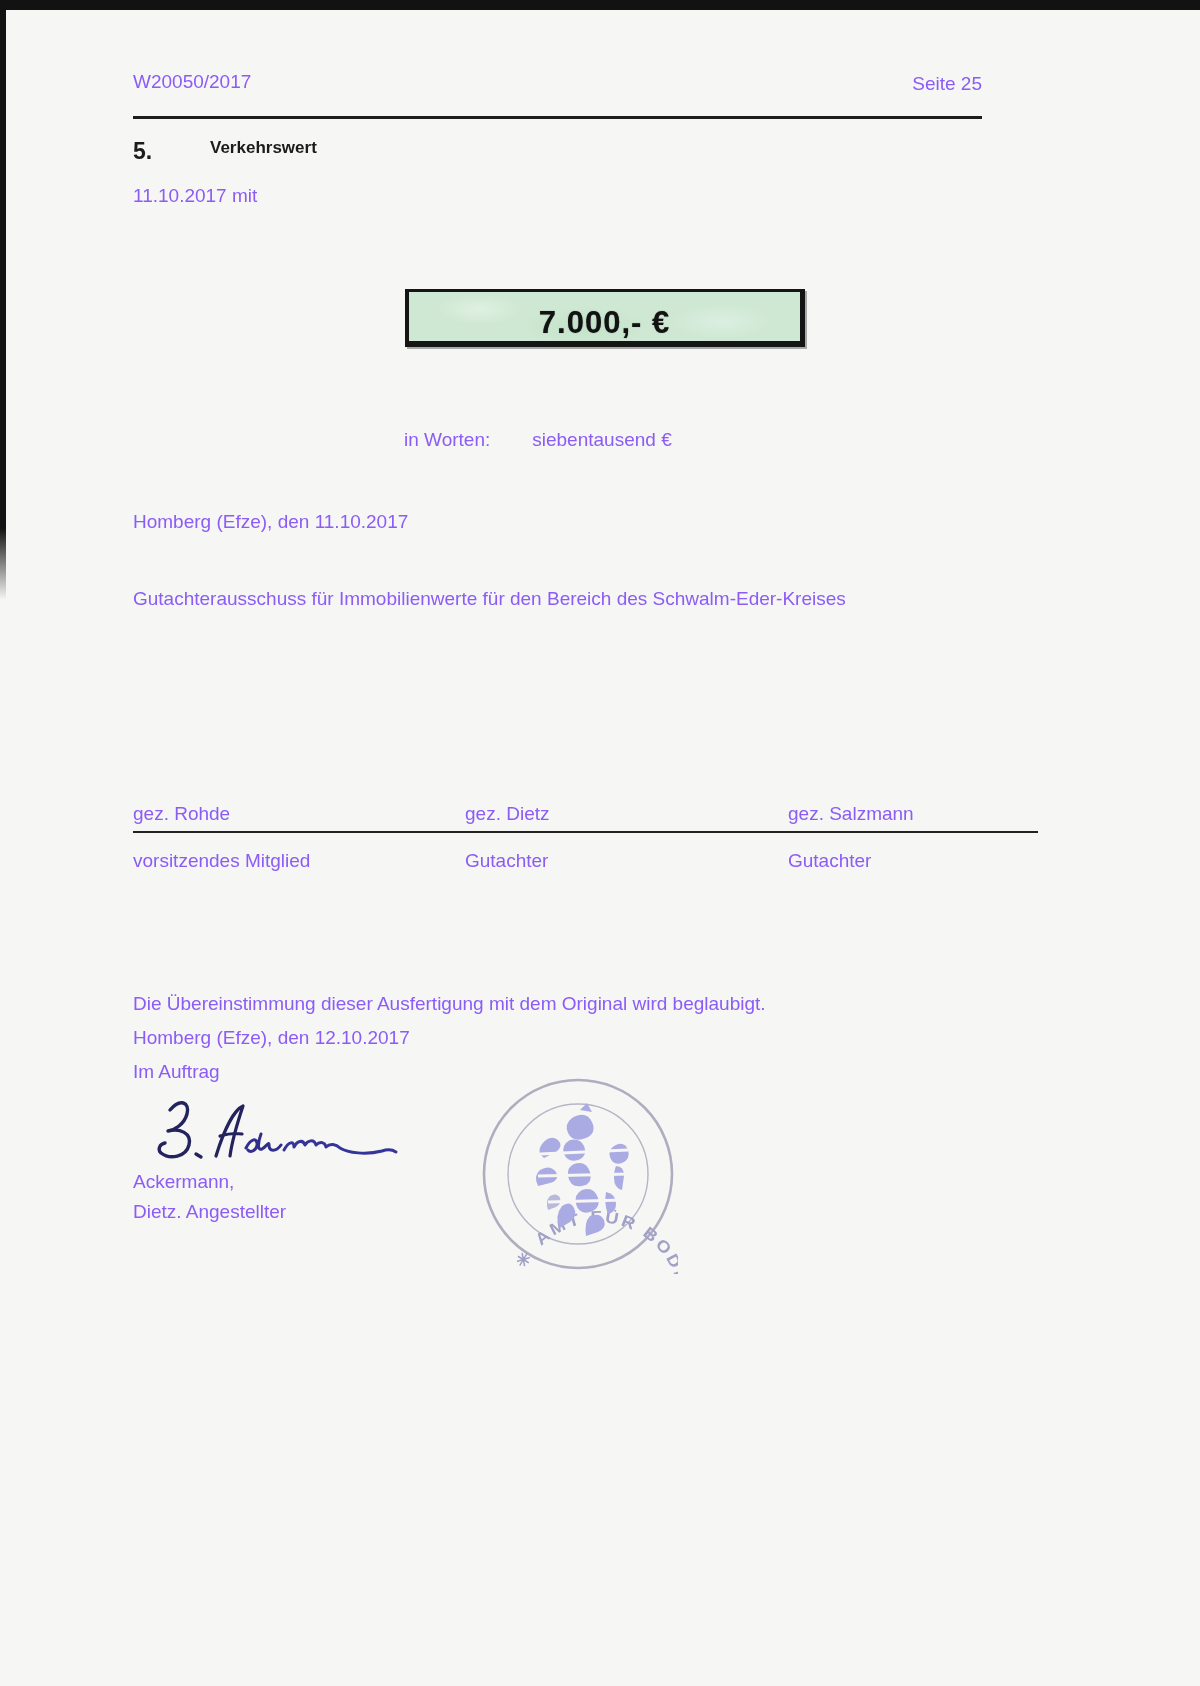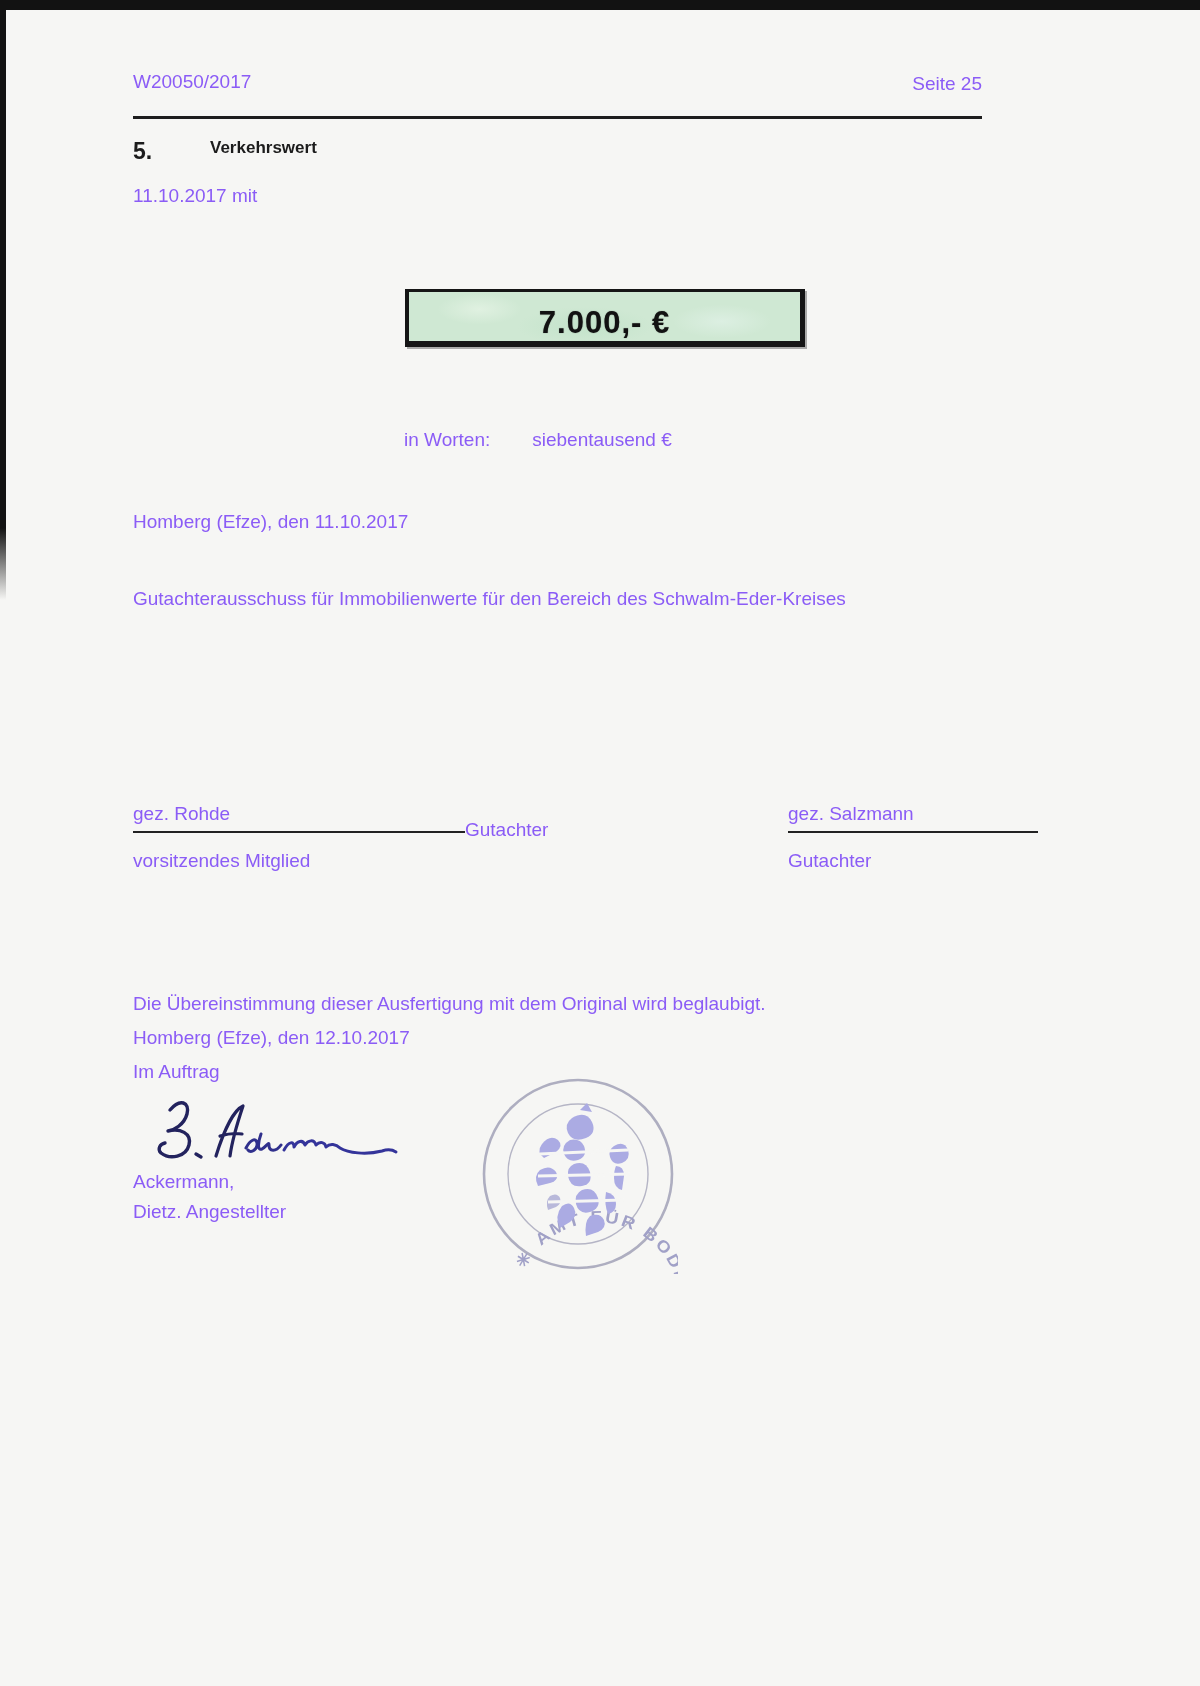--- a/index.html
+++ b/index.html
@@ -95,20 +95,21 @@
 
 <div class="abs txt issue-place">Homberg (Efze), den 11.10.2017</div>
 <div class="abs txt committee">Gutachterausschuss für Immobilienwerte für den Bereich des Schwalm-Eder-Kreises</div>
 
 <div class="abs txt sig-row">
   <div class="sig-col c1">
     <span class="name">gez. Rohde</span>
     <span class="role">vorsitzendes Mitglied</span>
   </div>
   <div class="sig-col c2">
+    <span class="name">gez. Dietz</span>
     <span class="role">Gutachter</span>
   </div>
   <div class="sig-col c3">
     <span class="name">gez. Salzmann</span>
     <span class="role">Gutachter</span>
   </div>
 </div>
 
 <div class="abs txt cert-statement">Die Übereinstimmung dieser Ausfertigung mit dem Original wird beglaubigt.</div>
 <div class="abs txt cert-place">Homberg (Efze), den 12.10.2017</div>

